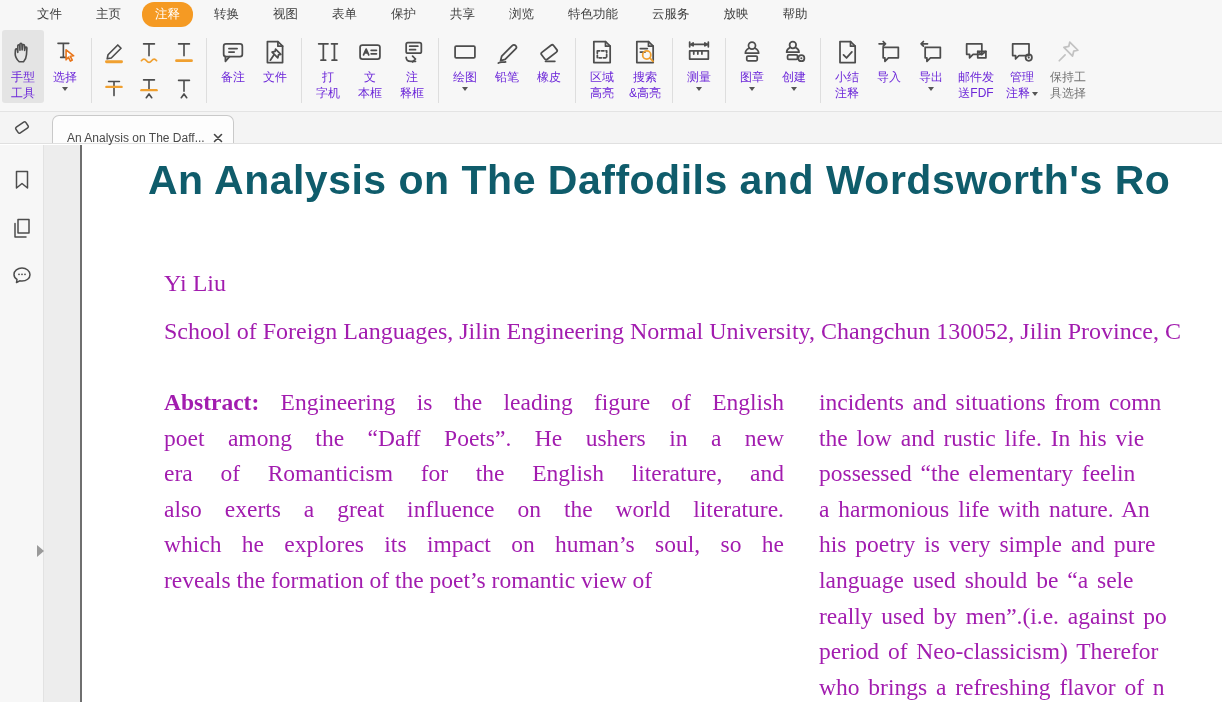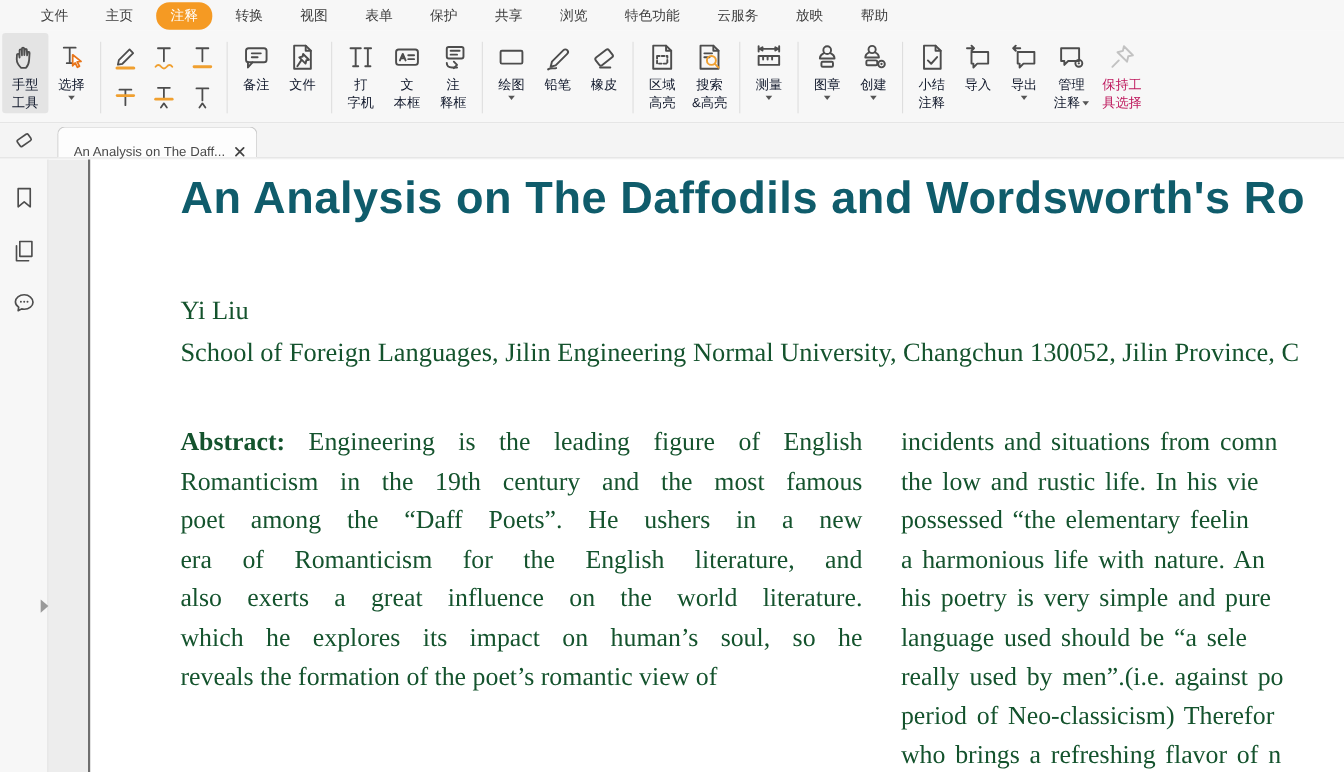--- a/index.html
+++ b/index.html
@@ -11,23 +11,23 @@
              padding-left:20px; font-size:12.5px; color:#3d3d3d; }
   .menu-item { padding:4px 13px; margin:0 4px; border-radius:12px; cursor:default; white-space:nowrap; }
   .menu-item.active { background:#f59a23; color:#fff; }
 
   
   .toolbar { height:84px; background:#f7f7f7; border-bottom:1px solid #e3e3e3;
              display:flex; align-items:flex-start; padding:2px 2px 0 2px; }
   .tb-btn { display:flex; flex-direction:column; align-items:center;
             padding:6px 6px 2px 6px; min-width:42px; border-radius:3px; }
   .tb-btn.selected { background:#e4e4e4; }
-  .tb-btn.disabled .tb-label { color:#be185d; }
+  .tb-btn.disabled .tb-label { color:#737373; }
   .tb-icon { height:32px; display:flex; align-items:center; justify-content:center; }
-  .tb-label { font-size:12px; color:#0f172a; text-align:center; line-height:16px;
+  .tb-label { font-size:12px; color:#6d28d9; text-align:center; line-height:16px;
               white-space:pre-line; margin-top:1px; }
   .tb-sep { width:1px; background:#dedede; align-self:stretch; margin:8px 5px; }
   .tb-grid { display:grid; grid-template-columns:34px 34px 34px; grid-template-rows:34px 34px;
              row-gap:2px; column-gap:1px; padding-top:5px; }
   .mk { display:flex; align-items:center; justify-content:center; }
   .caret { width:0; height:0; border-left:3.5px solid transparent; border-right:3.5px solid transparent;
            border-top:4px solid #555; display:inline-block; margin-top:2px; }
   .caret-inline { margin-left:2px; margin-top:0; vertical-align:middle; }
   .ic svg, .mk svg { stroke:#4d4d4d; fill:none; stroke-width:1.5; stroke-linecap:round; stroke-linejoin:round; }
   .ic svg .acc, .mk svg .acc { stroke:#f0a030; }
@@ -49,25 +49,25 @@
   .side { position:absolute; left:0; top:0; bottom:0; width:44px; background:#f7f7f7;
           border-right:1px solid #e2e2e2; display:flex; flex-direction:column; align-items:center;
           padding-top:22px; gap:22px; }
   .side .sbtn { width:26px; height:26px; display:flex; align-items:center; justify-content:center; }
   .expander { position:absolute; left:37px; top:400px; width:0; height:0;
               border-top:6px solid transparent; border-bottom:6px solid transparent;
               border-left:7px solid #9a9a9a; }
 
   .page { position:absolute; left:80px; top:0; right:0; bottom:0; background:#fff;
           border-left:2px solid #6f6f6f; overflow:hidden; }
-  .doc-title { position:absolute; left:82px; top:6px; font-weight:700; font-size:41px;
+  .doc-title { position:absolute; left:66px; top:6px; font-weight:700; font-size:41px;
                line-height:59px; color:#0f5c6b; white-space:nowrap; letter-spacing:0.5px; }
-  .serif { font-family:"Liberation Serif", serif; color:#14532d; }
+  .serif { font-family:"Liberation Serif", serif; color:#a21caf; }
   .doc-author { position:absolute; left:82px; top:125px; font-size:24px; }
-  .doc-affil  { position:absolute; left:82px; top:163px; font-size:24px; white-space:nowrap; }
+  .doc-affil  { position:absolute; left:82px; top:173px; font-size:24px; white-space:nowrap; }
   .col-left  { position:absolute; left:82px; top:240px; width:620px; font-size:23.5px; line-height:35.6px; }
   .col-right { position:absolute; left:737px; top:240px; width:540px; font-size:23.5px; line-height:35.6px;
                word-spacing:3px; }
   .jline { text-align:justify; text-align-last:justify; }
   .jline.last { text-align-last:left; }
   .rline { white-space:nowrap; }
   .col-left b { font-weight:700; }
 </style>
 </head>
 <body>
@@ -345,20 +345,31 @@
     <span class="tb-icon ic">
       <svg width="28" height="28" viewBox="0 0 24 24">
           <path d="M9 5H3.5M3.5 5l2-2M3.5 5l2 2"></path>
           <path d="M7 8h13v9h-8.5L8.5 20v-3H7z"></path>
         </svg>
     </span>
     <span class="tb-label">导出</span>
     <span class="caret"></span>
   </div>
 
+  <div class="tb-btn">
+    <span class="tb-icon ic">
+      <svg width="28" height="28" viewBox="0 0 24 24">
+          <path d="M4 5h13v9H9.5L6.5 17v-3H4z"></path>
+          <rect x="13.5" y="11.5" width="7" height="5.5"></rect>
+          <path d="M13.5 11.5l3.5 2.7 3.5-2.7"></path>
+        </svg>
+    </span>
+    <span class="tb-label">邮件发
+送FDF</span>
+  </div>
 
   <div class="tb-btn">
     <span class="tb-icon ic">
       <svg width="28" height="28" viewBox="0 0 24 24">
           <path d="M4 5h14v10H9.5L6.5 18v-3H4z"></path>
           <circle cx="17.8" cy="16.8" r="2.7"></circle>
           <circle class="fil" cx="17.8" cy="16.8" r="0.9"></circle>
         </svg>
     </span>
     <span class="tb-label"><span>管理
@@ -420,21 +431,20 @@
 
   <span class="expander"></span>
 
   <div class="page">
     <div class="doc-title">An Analysis on The Daffodils and Wordsworth's Ro</div>
     <div class="doc-author serif">Yi Liu</div>
     <div class="doc-affil serif">School of Foreign Languages, Jilin Engineering Normal University, Changchun 130052, Jilin Province, C</div>
 
     <div class="col-left serif">
       <div class="jline"><b>Abstract:</b><span> Engineering is the leading figure of English</span></div>
-      <div class="jline">Romanticism in the 19th century and the most famous</div>
       <div class="jline">poet among the “Daff Poets”. He ushers in a new</div>
       <div class="jline">era of Romanticism for the English literature, and</div>
       <div class="jline">also exerts a great influence on the world literature.</div>
       <div class="jline">which he explores its impact on human’s soul, so he</div>
       <div class="jline last">reveals the formation of the poet’s romantic view of</div>
     </div>
 
     <div class="col-right serif">
       <div class="rline">incidents and situations from comn</div>
       <div class="rline">the low and rustic life. In his vie</div>

